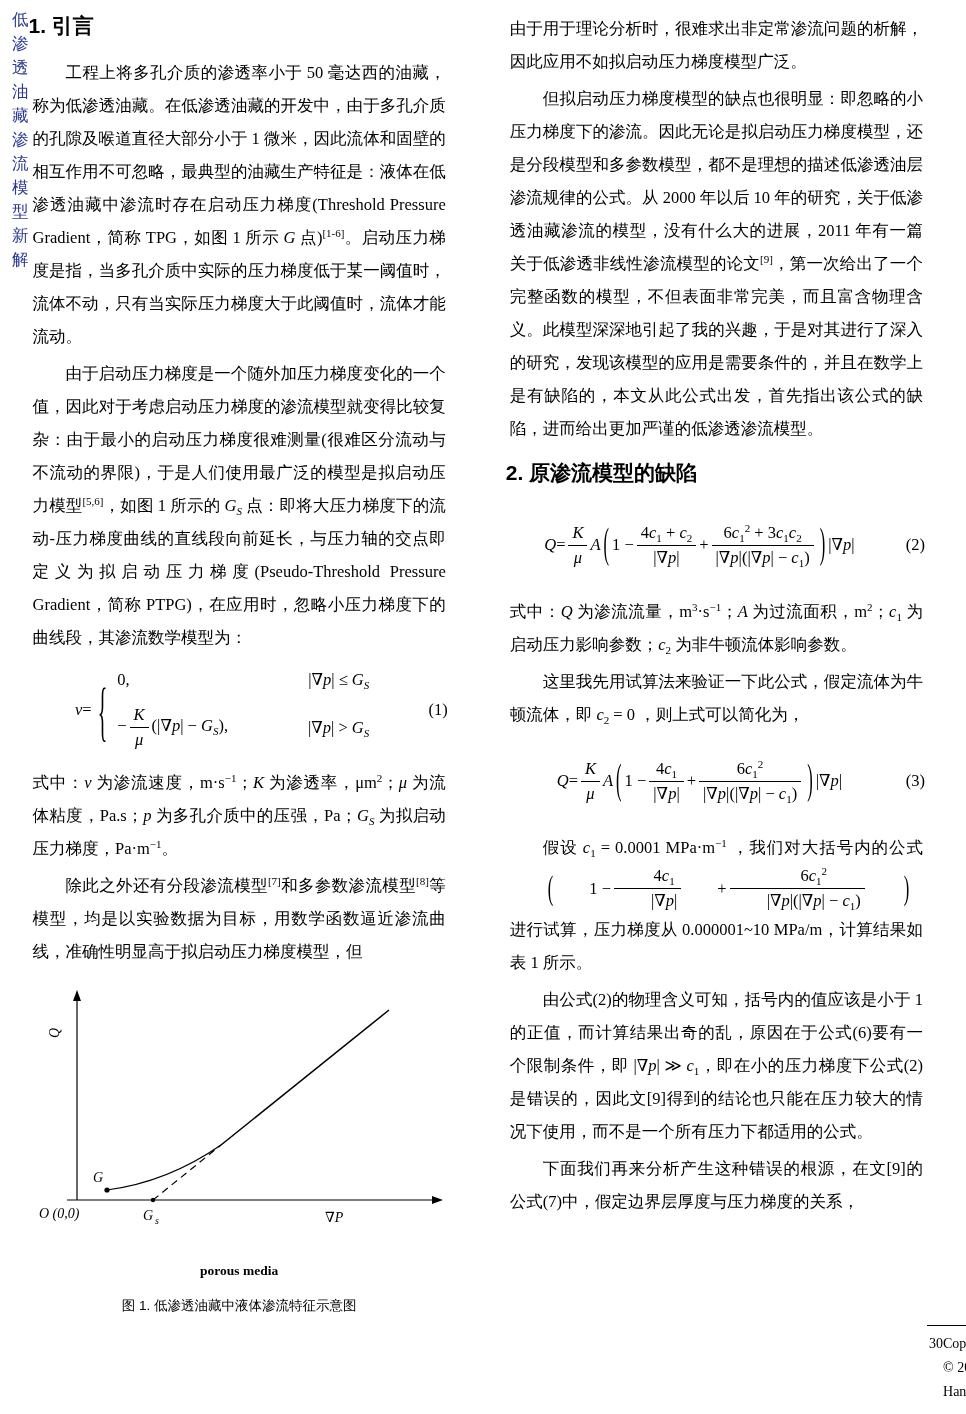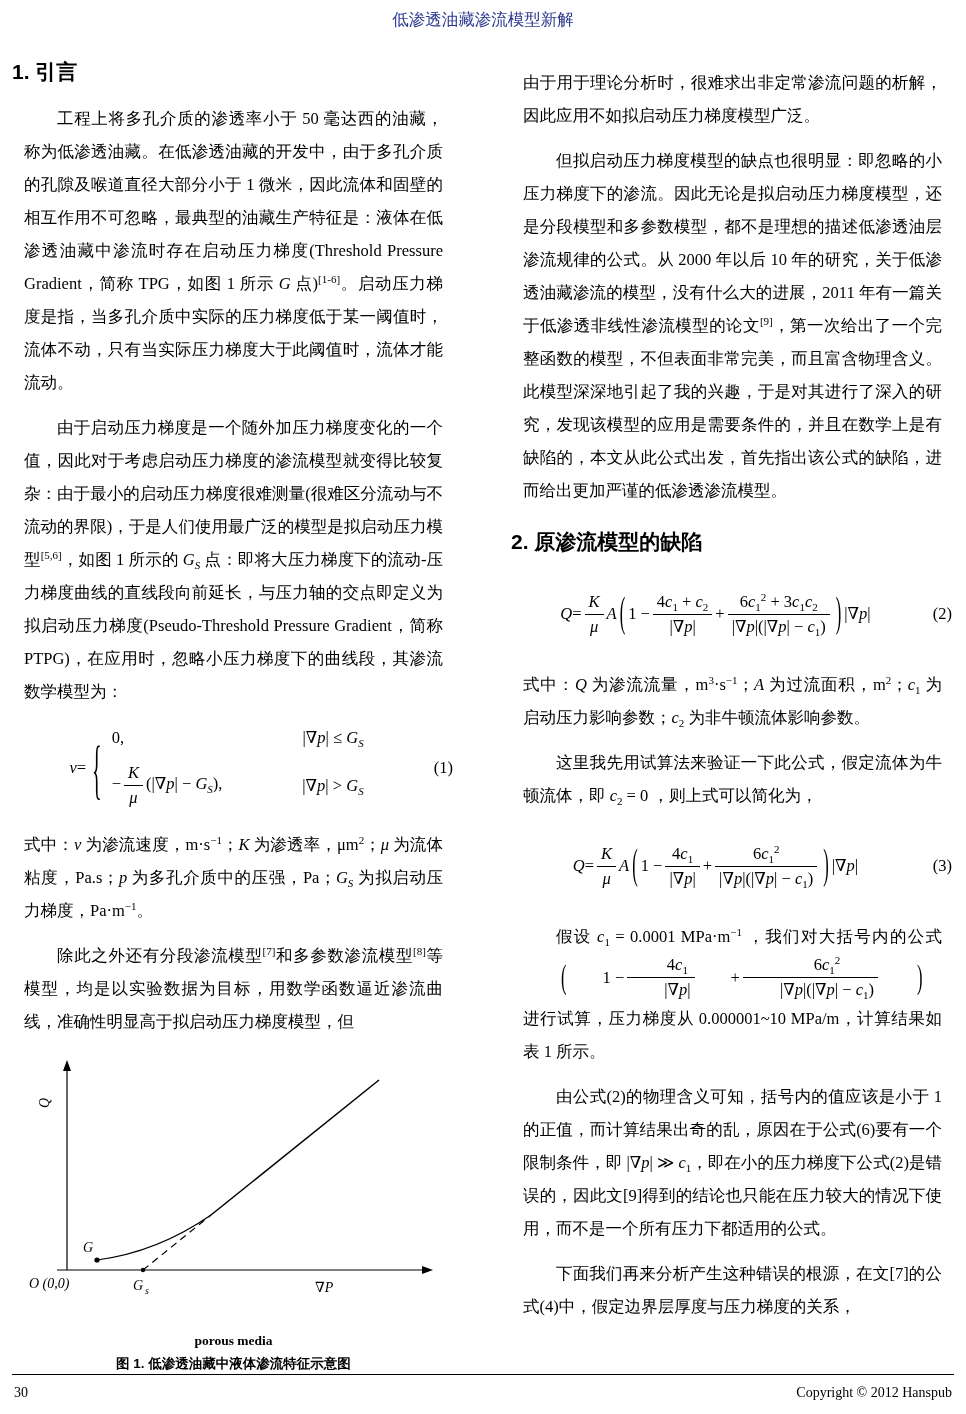--- a/index.html
+++ b/index.html
@@ -2,33 +2,33 @@
 <html style="--title-blue: #2b3a8c;"><head>
 <meta charset="utf-8">
 <style>
   *{margin:0;padding:0;box-sizing:border-box}
   html,body{background:#ffffff}
   body{
     width:966px;min-height:1414px;color:#000;
     font-family:"Liberation Serif","DejaVu Serif",serif;
     font-size:16.5px;line-height:33px;
   }
-  .page{width:966px;min-height:1414px;padding:8px 12px 0;display:flex;flex-direction:column}
+  .page{width:966px;min-height:1414px;padding:8px 12px 0;display:flex;flex-direction:row}
   .header{
     text-align:center;font-size:16.5px;line-height:24px;margin-bottom:22px;
     color:var(--title-blue,#2b3a8c);
   }
   .cols{display:flex;gap:56px;align-items:flex-start}
   .col{flex:1 1 0;min-width:0;text-align:justify}
   h2.sec{
     font-family:"Liberation Sans","DejaVu Sans",sans-serif;
     font-size:21px;font-weight:bold;line-height:28px;margin:4px 0 16px;
   }
-  .col-right h2.sec{margin-top:21px}
-  .para{text-indent:2em;margin:12px}
+  .col-right h2.sec{margin-top:14px}
+  .para{text-indent:2em;margin:4px}
   .para.noindent{text-indent:0}
   sup{font-size:11px;line-height:0}
   sub{font-size:11px;line-height:0}
 
   
   .equation{position:relative;display:flex;align-items:center;justify-content:center;
     margin:8px 0;padding:6px 34px 6px 0;line-height:1.4;min-height:84px}
   .eq-body{display:inline-flex;align-items:center;flex-wrap:nowrap;white-space:nowrap;font-size:16.5px}
   .eq-no{position:absolute;right:2px;top:50%;transform:translateY(-50%)}
   .frac{display:inline-block;vertical-align:middle;text-align:center;margin:0 3px}
@@ -42,21 +42,21 @@
   .cx,.cc{white-space:nowrap}
   .inline-eq{display:inline-flex;align-items:center;vertical-align:middle;line-height:1.3;white-space:nowrap;margin:0 2px}
 
   
   .figure{margin-top:14px}
   .figure svg{display:block;margin:0 auto}
   .figlab{font-size:14px;font-style:italic;font-family:"Liberation Serif","DejaVu Serif",serif}
   .figsub{font-size:10px;font-style:italic;font-family:"Liberation Serif","DejaVu Serif",serif}
   .cap-en{text-align:center;font-weight:bold;font-size:13.5px;line-height:19px;margin-top:8px}
   .cap-zh{
-    text-align:center;font-weight:bold;font-size:13.5px;line-height:20px;margin-top:4px;
+    text-align:center;font-weight:normal;font-size:13.5px;line-height:20px;margin-top:16px;
     font-family:"Liberation Sans","DejaVu Sans",sans-serif;
   }
 
   .footer{
     margin-top:auto;border-top:1px solid #000;display:flex;justify-content:space-between;
     padding:6px 2px 10px;font-size:14px;line-height:24px;
   }
 </style>
 </head>
 <body>
@@ -166,21 +166,21 @@
               <span class="fn">4<i>c</i><sub>1</sub></span>
               <span class="fd">|∇<i>p</i>|</span>
             </span> + <span class="frac">
               <span class="fn">6<i>c</i><sub>1</sub><sup>2</sup></span>
               <span class="fd">|∇<i>p</i>|(|∇<i>p</i>| − <i>c</i><sub>1</sub>)</span>
             </span><span class="bp small">)</span></span>
         <span>进行试算，压力梯度从 0.000001~10 MPa/m，计算结果如表 1 所示。</span>
       </p>
 
       <p class="para">由公式(2)的物理含义可知，括号内的值应该是小于 1 的正值，而计算结果出奇的乱，原因在于公式(6)要有一个限制条件，即 |∇<i>p</i>| ≫ <i>c</i><sub>1</sub>，即在小的压力梯度下公式(2)是错误的，因此文[9]得到的结论也只能在压力较大的情况下使用，而不是一个所有压力下都适用的公式。</p>
-      <p class="para">下面我们再来分析产生这种错误的根源，在文[7]的公式(4)中，假定边界层厚度与压力梯度的关系，</p>
+      <p class="para">下面我们再来分析产生这种错误的根源，在文[9]的公式(7)中，假定边界层厚度与压力梯度的关系，</p>
     </div>
   </div>
 
   <div class="footer">
     <span>30</span>
     <span>Copyright © 2012 Hanspub</span>
   </div>
 </div>
 
 </body></html>

